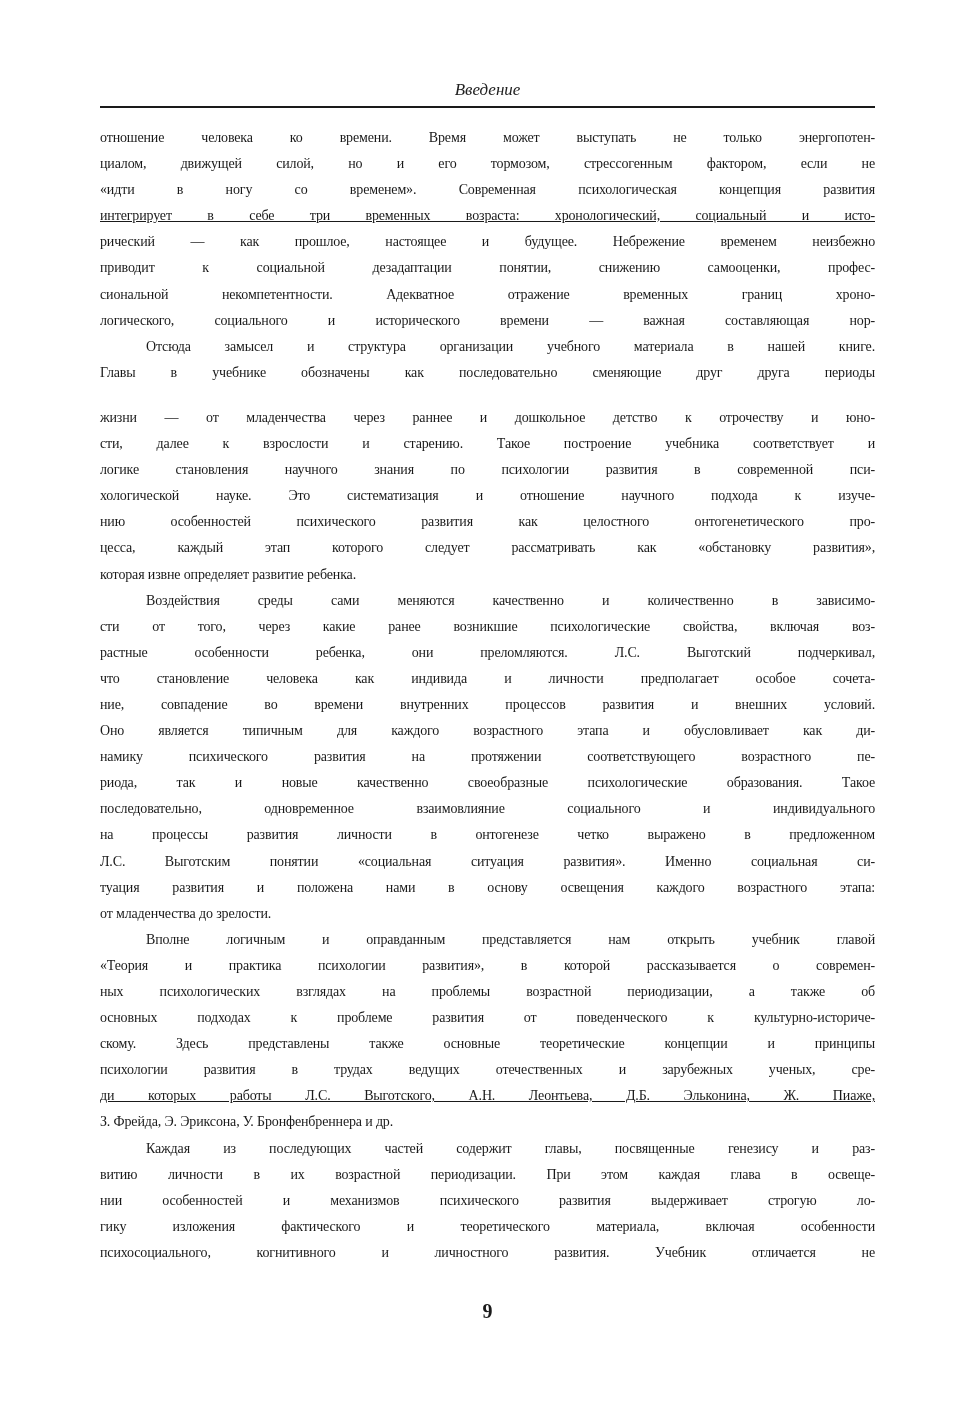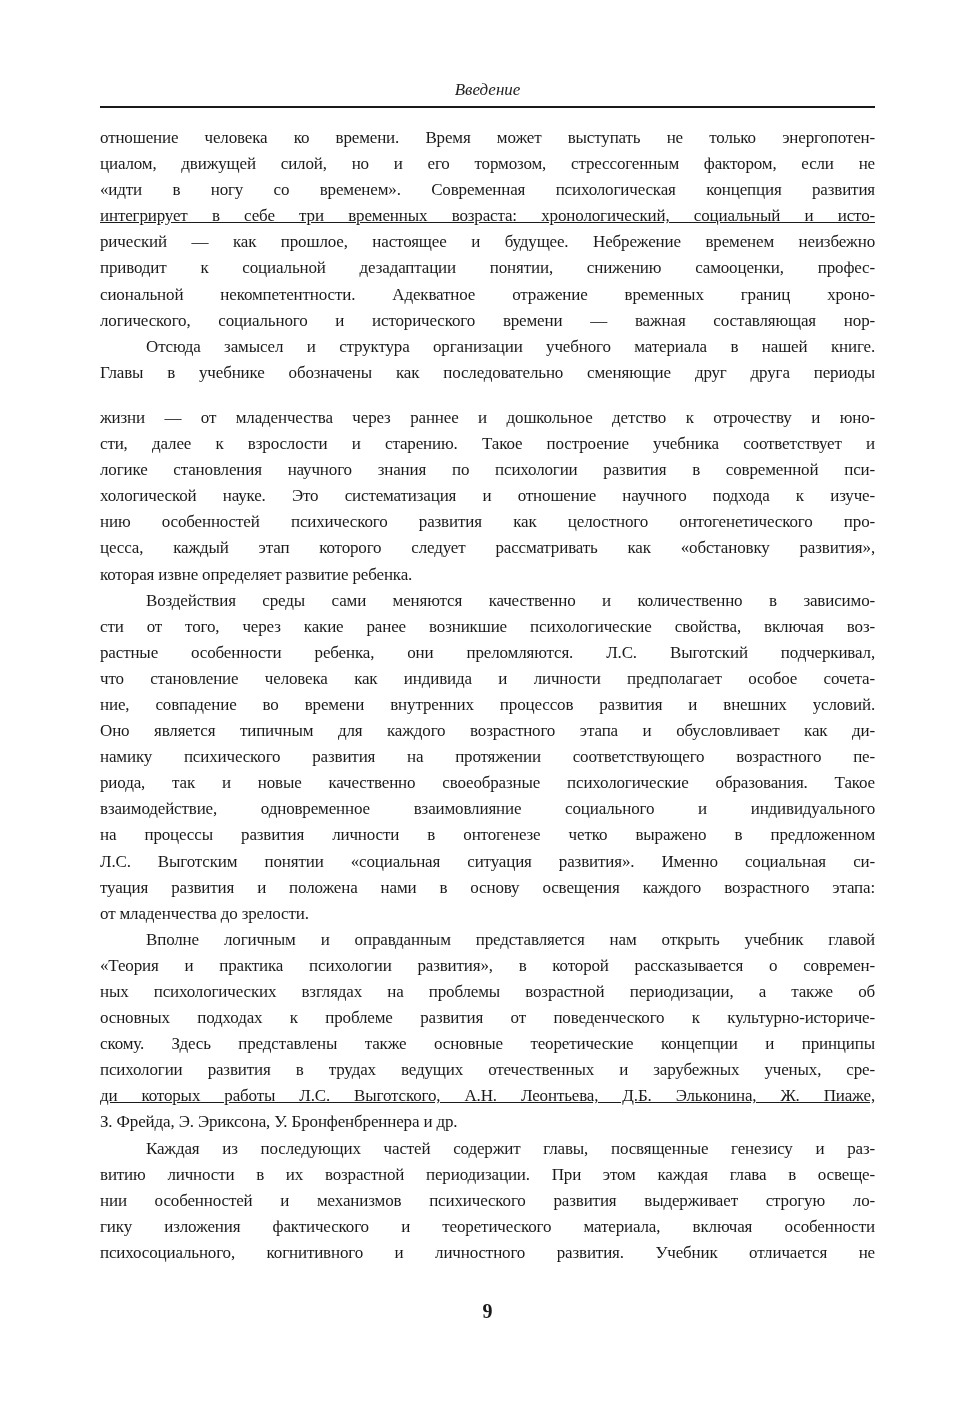--- a/index.html
+++ b/index.html
@@ -2,21 +2,21 @@
 <html><head>
 <meta charset="utf-8">
 <style>
   html, body { margin: 0; padding: 0; background: #ffffff; }
   body { width: 974px; height: 1417px; position: relative; overflow: hidden;
          font-family: "Liberation Serif", "DejaVu Serif", serif; color: #1a1a1a; }
   .running-head { position: absolute; top: 80px; left: 100px; width: 775px; text-align: center;
                   font-style: italic; font-size: 17px; color: #222; }
   .head-rule { position: absolute; top: 106px; left: 100px; width: 775px; height: 2px; background: #1a1a1a; }
   .body-text { position: absolute; top: 125px; left: 100px; width: 775px; }
-  .para { margin: 0; font-size: 17px; line-height: 26.1px; text-align: justify; text-align-last: left;
+  .para { margin: 0; font-size: 14px; line-height: 26.1px; text-align: justify; text-align-last: left;
           hyphens: manual; letter-spacing: -0.15px; }
   .line { display: block; text-align: justify; text-align-last: justify; white-space: nowrap; height: 26.1px; }
   .line.last { text-align-last: left; }
   .folio { position: absolute; top: 1300px; left: 100px; width: 775px; text-align: center;
            font-weight: bold; font-size: 20px; }
 </style>
 </head>
 <body>
 
 <div class="running-head">Введение</div>
@@ -49,21 +49,21 @@
 
   <div class="para">
     <span class="line" style="padding-left: 46px; box-sizing: border-box; white-space: nowrap;">Воздействия среды сами меняются качественно и количественно в зависимо-</span>
     <span class="line" style="white-space: nowrap;">сти от того, через какие ранее возникшие психологические свойства, включая воз-</span>
     <span class="line" style="white-space: nowrap;">растные особенности ребенка, они преломляются. Л.С. Выготский подчеркивал,</span>
     <span class="line" style="white-space: nowrap;">что становление человека как индивида и личности предполагает особое сочета-</span>
     <span class="line" style="white-space: nowrap;">ние, совпадение во времени внутренних процессов развития и внешних условий.</span>
     <span class="line" style="white-space: nowrap;">Оно является типичным для каждого возрастного этапа и обусловливает как ди-</span>
     <span class="line" style="white-space: nowrap;">намику психического развития на протяжении соответствующего возрастного пе-</span>
     <span class="line" style="white-space: nowrap;">риода, так и новые качественно своеобразные психологические образования. Такое</span>
-    <span class="line" style="white-space: nowrap;">взаимодействие, одновременное взаимовлияние социального и индивидуального</span>
+    <span class="line" style="white-space: nowrap;">последовательно, одновременное взаимовлияние социального и индивидуального</span>
     <span class="line" style="white-space: nowrap;">на процессы развития личности в онтогенезе четко выражено в предложенном</span>
     <span class="line" style="white-space: nowrap;">Л.С. Выготским понятии «социальная ситуация развития». Именно социальная си-</span>
     <span class="line" style="white-space: nowrap;">туация развития и положена нами в основу освещения каждого возрастного этапа:</span>
     <span class="line last" style="white-space: nowrap;">от младенчества до зрелости.</span>
   </div>
 
   <div class="para">
     <span class="line" style="padding-left: 46px; box-sizing: border-box; white-space: nowrap;">Вполне логичным и оправданным представляется нам открыть учебник главой</span>
     <span class="line" style="white-space: nowrap;">«Теория и практика психологии развития», в которой рассказывается о современ-</span>
     <span class="line" style="white-space: nowrap;">ных психологических взглядах на проблемы возрастной периодизации, а также об</span>

